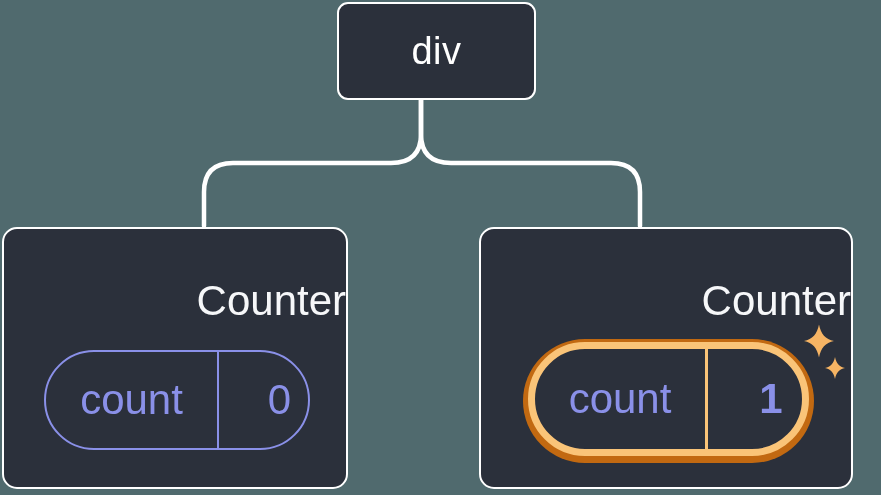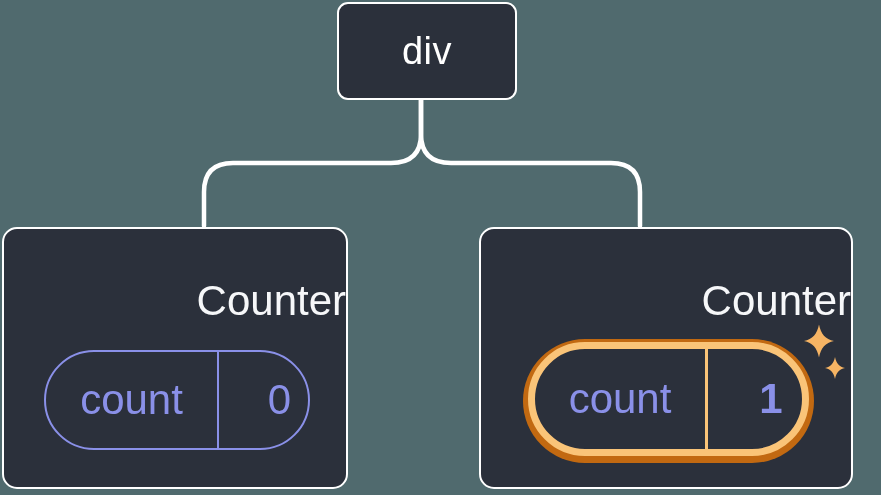--- a/index.html
+++ b/index.html
@@ -9,21 +9,21 @@
   }
   *{margin:0;padding:0;box-sizing:border-box;}
   html,body{width:881px;height:495px;overflow:hidden;}
   body{background:var(--background);font-family:"Liberation Sans", sans-serif;}
   .stage{position:relative;width:881px;height:495px;background:var(--background);overflow:hidden;}
 
   .connectors{position:absolute;left:0;top:0;width:881px;height:495px;pointer-events:none;}
   .connectors path{stroke:var(--connector);stroke-width:4.5;fill:none;stroke-linecap:round;stroke-linejoin:round;}
 
   .node{position:absolute;background:var(--node-bg);border:2.5px solid var(--node-border);display:flex;align-items:center;justify-content:center;}
-  .root{left:337px;top:2px;width:180px;height:98px;border-radius:11px;color:#ffffff;font-size:38px;font-weight:500;letter-spacing:.5px;}
+  .root{left:337px;top:2px;width:199px;height:98px;border-radius:11px;color:#ffffff;font-size:38px;font-weight:500;letter-spacing:.5px;}
 
   .card{left:2px;top:227px;width:346px;height:262px;border-radius:15px;display:block;}
   .card.right{left:479px;width:374px;}
   .card-title{position:absolute;top:50px;left:0;width:100%;text-align:right;
     font-size:42px;line-height:44px;font-weight:500;color:var(--text);}
 
   .pill{position:absolute;display:flex;background:var(--node-bg);gap:32px;}
   .pill .cell{display:flex;align-items:center;justify-content:center;
     font-size:42px;color:var(--purple);}
   .pill-plain{left:40px;top:121px;width:266px;height:100px;border:2px solid var(--purple);border-radius:50px;}

